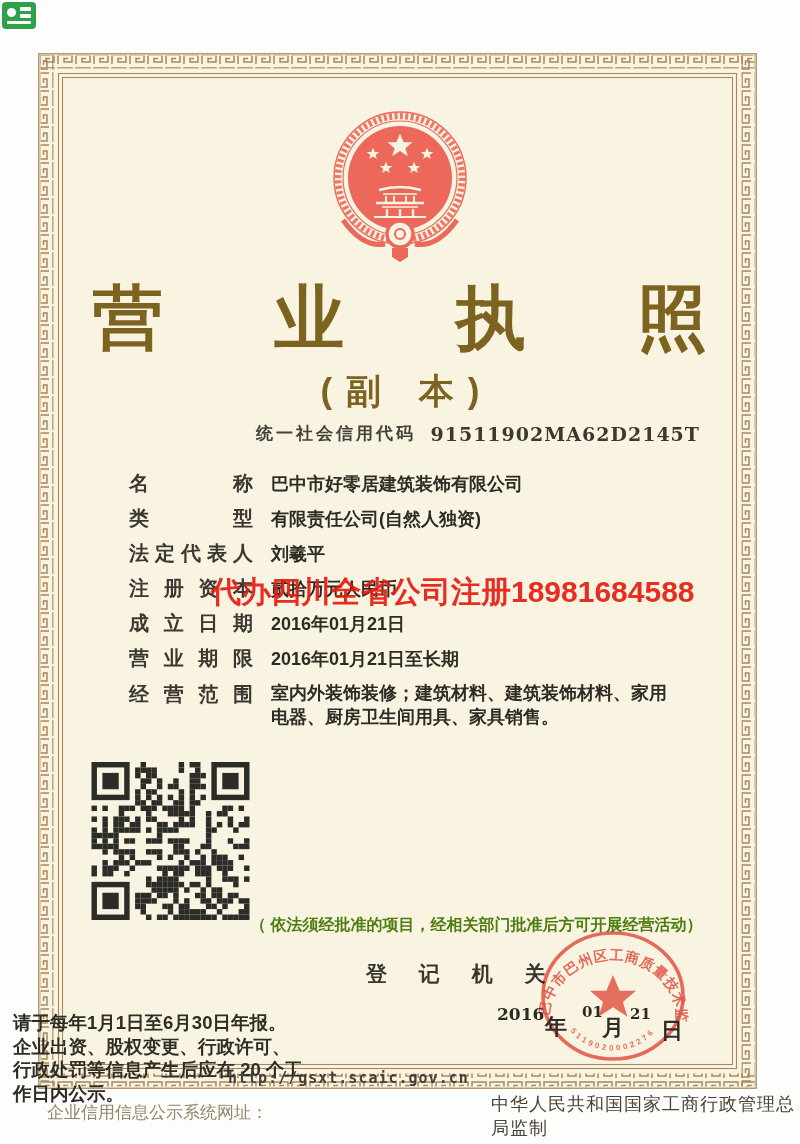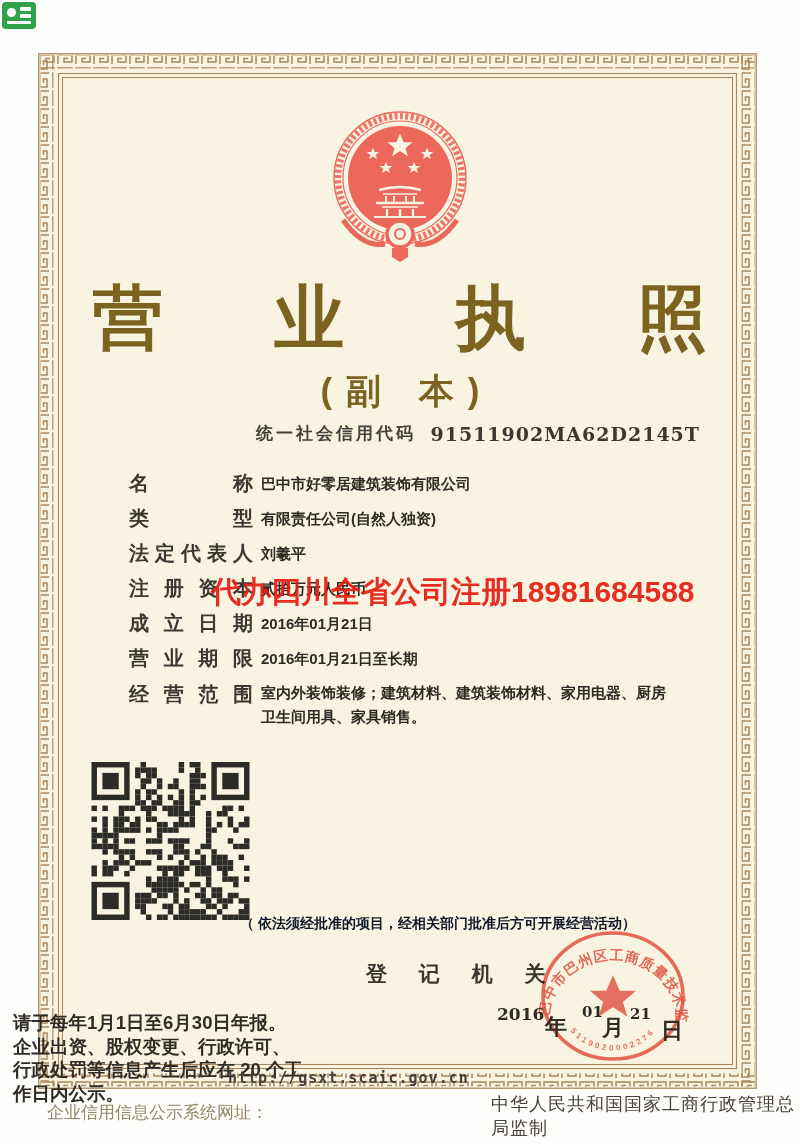--- a/index.html
+++ b/index.html
@@ -23,29 +23,29 @@
   .emblem{left:327px;top:108px;z-index:2;}
   .title{left:0;top:272px;width:800px;text-align:center;z-index:2;
     font-size:70px;font-weight:bold;color:#7c6320;letter-spacing:46px;padding-left:46px;box-sizing:border-box;}
   .subtitle{left:0;top:368px;width:800px;text-align:center;z-index:2;
     font-size:35px;font-weight:bold;color:#7c6320;letter-spacing:14px;padding-left:14px;box-sizing:border-box;}
   .codeline{left:0;top:422px;width:800px;text-align:center;padding-left:156px;box-sizing:border-box;z-index:2;}
   .codeline .lab{font-size:17px;font-weight:bold;color:#44403a;letter-spacing:3px;vertical-align:middle;}
   .codeline .code{font-family:"DejaVu Serif","Liberation Serif",serif;font-size:19px;font-weight:600;
     color:#3c3830;letter-spacing:1px;margin-left:10px;vertical-align:middle;text-align:center;}
   .fields{left:129px;top:466px;width:548px;z-index:2;}
-  .frow{display:flex;align-items:center;height:35px;}
+  .frow{display:flex;align-items:center;height:35px;gap:10px;}
   .frow.last{align-items:flex-start;height:auto;padding-top:5px;}
   .flabel{width:124px;flex:0 0 124px;font-size:20px;font-weight:600;color:#3c3831;
     text-align:justify;text-align-last:justify;}
-  .fvalue{margin-left:8px;width:412px;font-size:15px;font-weight:600;color:#2e2b24;line-height:24px;}
+  .fvalue{margin-left:8px;width:412px;font-size:18px;font-weight:600;color:#2e2b24;line-height:24px;}
   .watermark{left:211px;top:572px;z-index:5;font-size:30px;font-weight:bold;color:#e41d12;
     letter-spacing:0px;white-space:nowrap;opacity:.92;}
   .qr{left:89px;top:762px;z-index:2;}
-  .approval{left:240px;top:915px;z-index:2;font-size:14px;font-weight:600;color:#0f172a;white-space:nowrap;}
+  .approval{left:250px;top:915px;z-index:2;font-size:16px;font-weight:600;color:#4d7c0f;white-space:nowrap;}
   .registry{left:366px;top:960px;z-index:2;font-size:21px;font-weight:600;color:#3a362e;letter-spacing:13px;}
   .seal{left:537px;top:926px;z-index:3;mix-blend-mode:multiply;}
   .dt{z-index:4;color:#2e2b24;font-weight:600;}
   .dt.num{font-family:"DejaVu Serif","Liberation Serif",serif;}
   .y4{left:497px;top:1004px;font-size:17px;}
   .yu{left:545px;top:1012px;font-size:22px;}
   .mo{left:582px;top:1003px;font-size:15px;}
   .mu{left:602px;top:1013px;font-size:22px;}
   .dy{left:630px;top:1005px;font-size:15px;}
   .du{left:661px;top:1016px;font-size:22px;}

